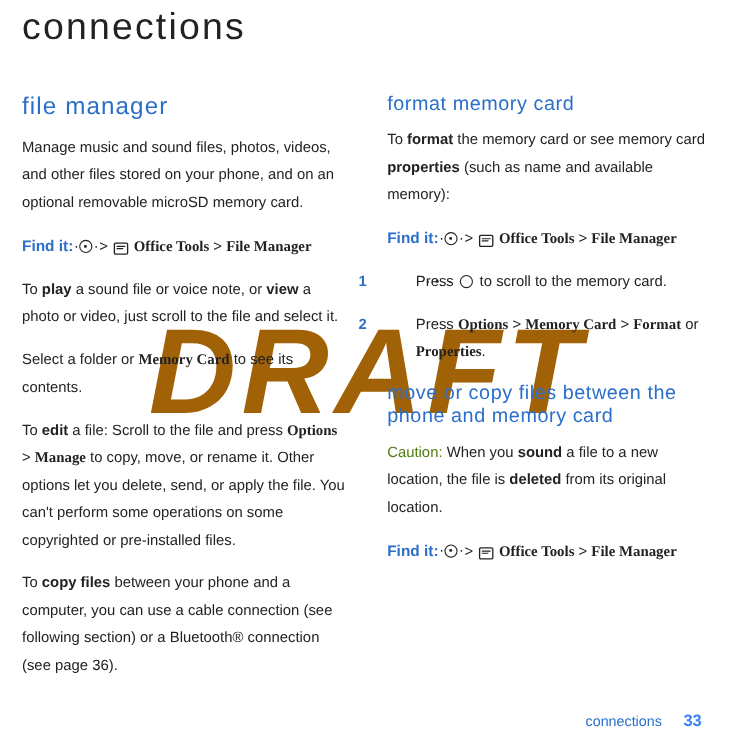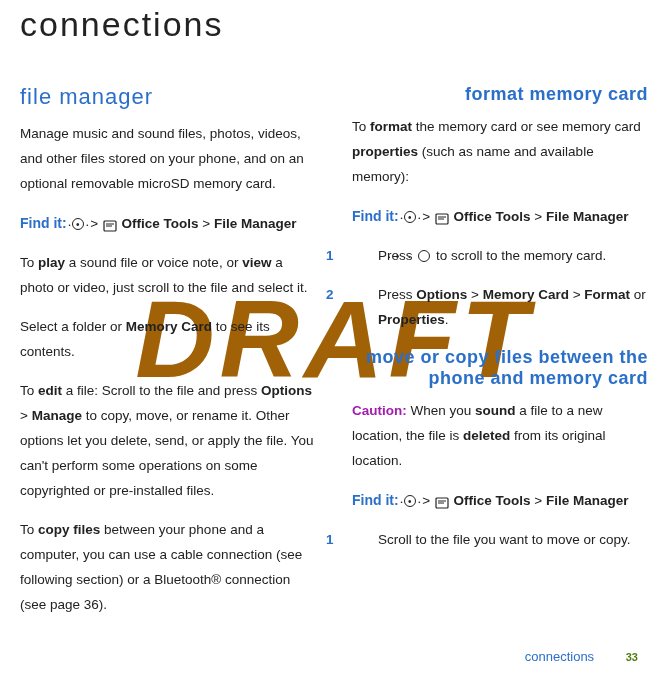--- a/index.html
+++ b/index.html
@@ -49,48 +49,47 @@
     }
     h2 {
       font-size: 22px;
       font-weight: normal;
       color: #2a6fc9;
       margin-bottom: 12px;
       letter-spacing: 1px;
     }
     h3 {
       font-size: 18px;
-      font-weight: bold;
+      font-weight: normal;
       color: #2a6fc9;
       margin-bottom: 10px;
       letter-spacing: 0.5px;
-      text-align: right;
     }
     p {
       font-size: 13.5px;
       line-height: 1.85;
       color: #222;
       margin-bottom: 14px;
     }
     .find-it {
       color: #2a6fc9;
       font-weight: bold;
       font-size: 14px;
       text-align: right;
     }
     .caution {
-      color: #a21caf;
-      font-weight: bold;
+      color: #4d7c0f;
+      font-weight: normal;
     }
     .bold {
       font-weight: bold;
     }
     .menu-bold {
       font-weight: bold;
-      font-family: Liberation Sans, sans-serif;
+      font-family: Liberation Serif, serif;
     }
     .step-num {
       color: #2a6fc9;
       font-weight: bold;
       display: inline-block;
       width: 26px;
     }
     .step {
       padding-left: 26px;
       text-indent: -26px;
@@ -143,23 +142,23 @@
       position: absolute;
       bottom: 12px;
       right: 30px;
       font-size: 13px;
     }
     .footer-text {
       color: #2a6fc9;
     }
     .footer-page {
       font-weight: bold;
-      color: #4d7c0f;
-      margin-left: 28px;
-      font-size: 11px;
+      color: #3b82f6;
+      margin-left: 16px;
+      font-size: 15px;
     }
   </style>
 </head>
 <body>
 
 <div class="watermark">DRAFT</div>
 
 <div class="content">
   <h1>connections</h1>
 
@@ -228,23 +227,20 @@
         &gt;
         <span class="icon-tools"><svg viewBox="0 0 16 14">
               <rect x="2" y="2" width="12" height="10" rx="1" fill="none" stroke="#222" stroke-width="1.2"></rect>
               <line x1="4" y1="5" x2="12" y2="5" stroke="#222" stroke-width="1"></line>
               <line x1="4" y1="7" x2="10" y2="7" stroke="#222" stroke-width="1"></line>
             </svg></span>
         <span class="menu-bold">Office Tools</span>
         &gt;
         <span class="menu-bold">File Manager</span>
       </p>
-      <p class="step">
-        <span class="step-num">1</span><span>Scroll to the file you want to move or copy.</span>
-      </p>
     </div>
   </div>
 </div>
 
 <div class="footer">
   <span class="footer-text">connections</span>
   <span class="footer-page">33</span>
 </div>
 
 </body></html>

